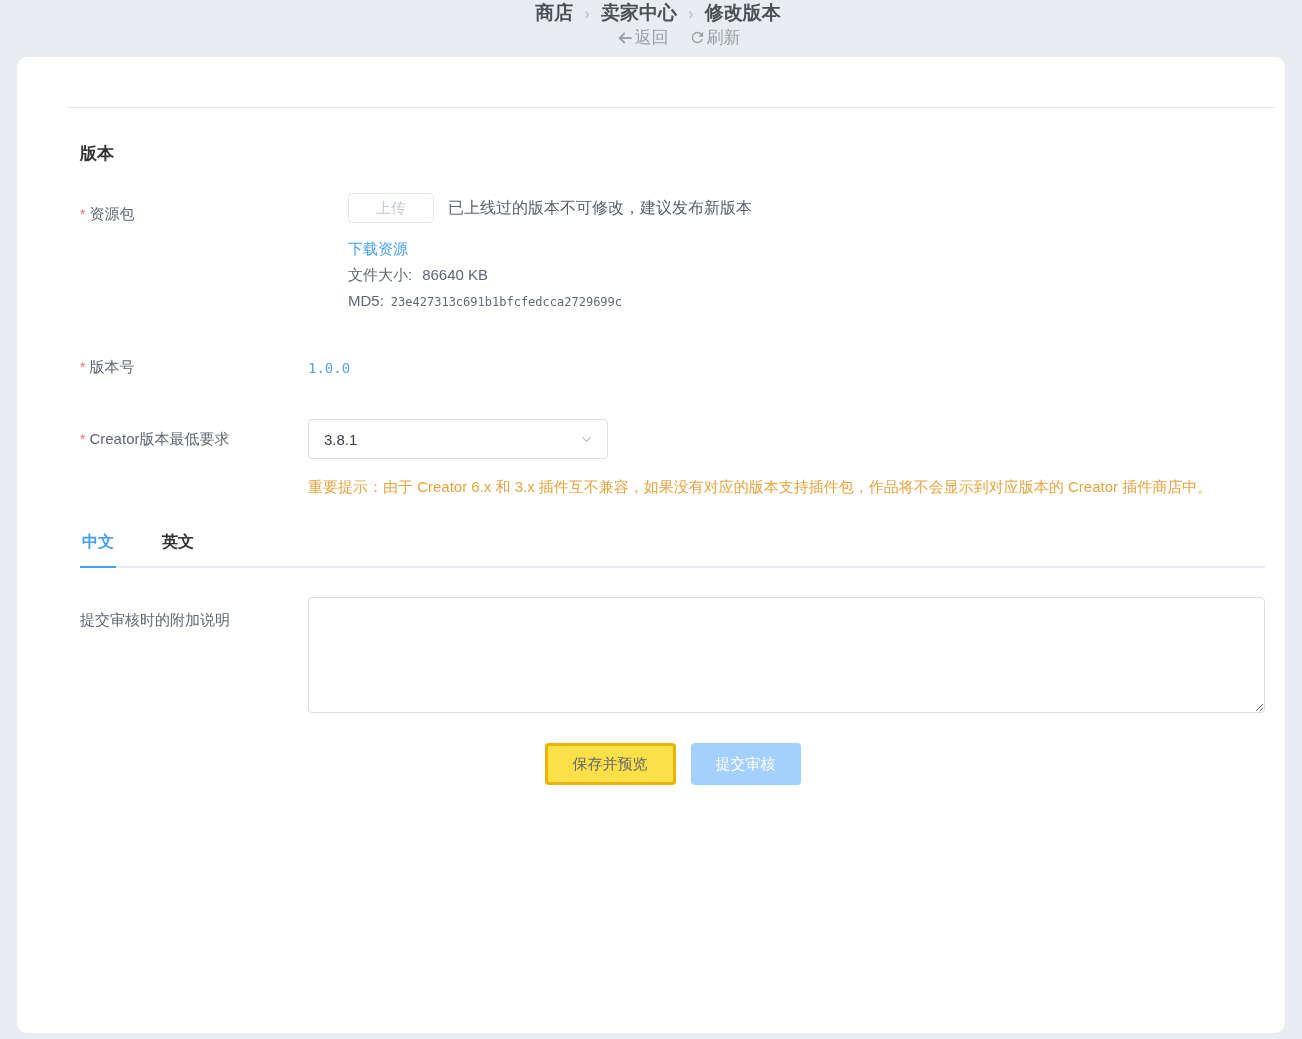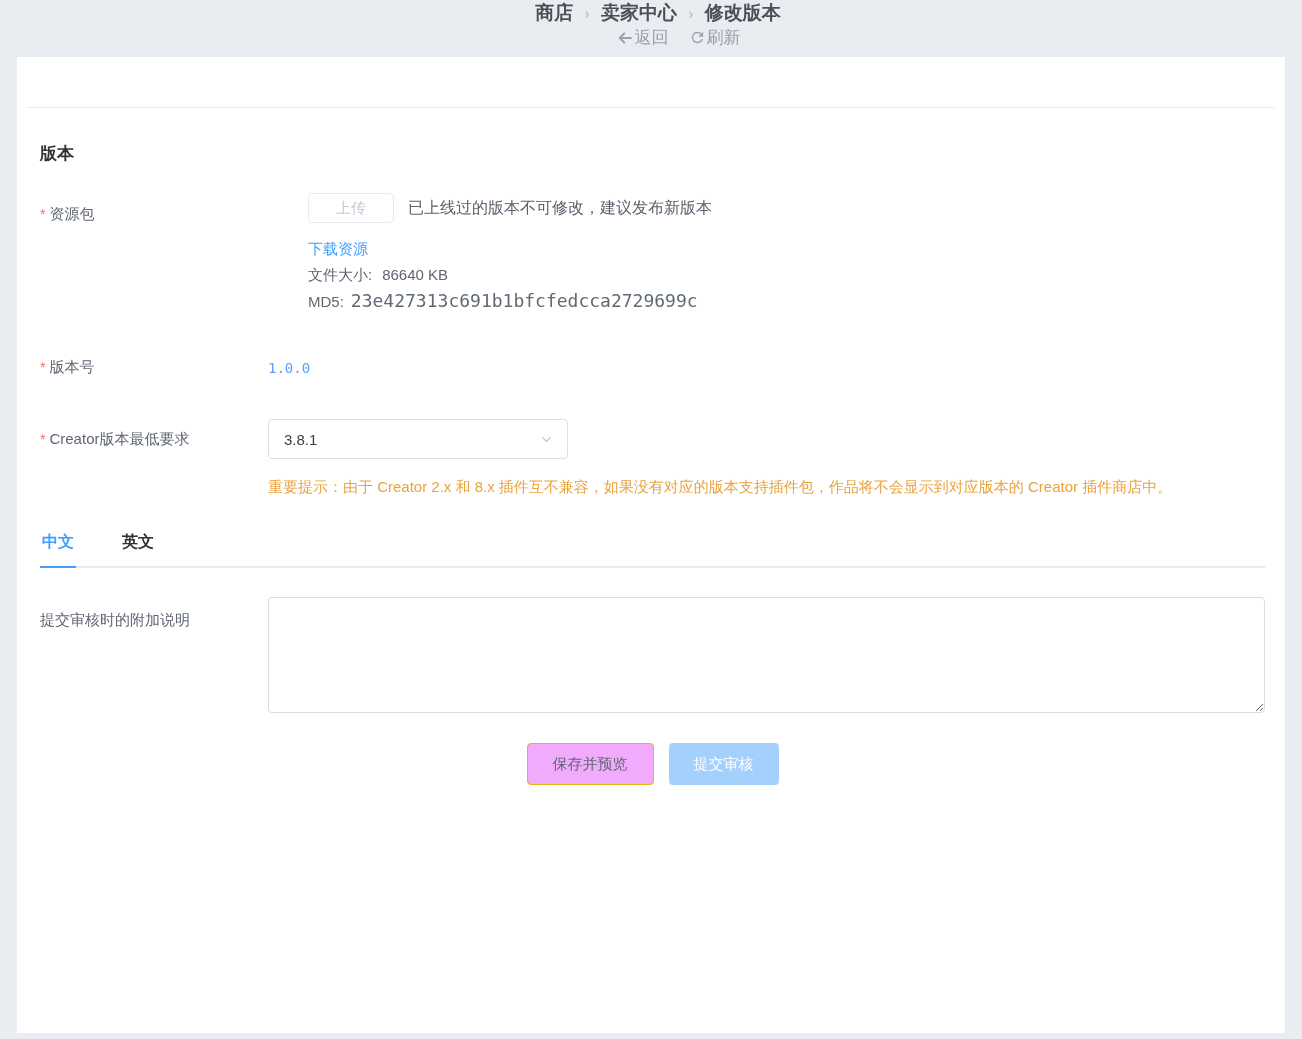--- a/index.html
+++ b/index.html
@@ -17,21 +17,21 @@
   .crumb { font-size:19px; font-weight:600; color:#4a5056; cursor:pointer; }
   .crumb.current { cursor:default; }
   .crumb-sep { margin:0 11px; color:#c3c9d2; font-size:17px; font-weight:700; padding-top:2px; }
   .nav-actions { margin-left:40px; display:flex; align-items:center; gap:20px; }
   .nav-btn { display:flex; align-items:center; gap:1px; color:#979ea8; font-size:17px; cursor:pointer; }
   .nav-btn svg { display:block; }
 
   
   .card {
     position:absolute; left:17px; top:57px; right:17px; bottom:6px;
-    background:#ffffff; border-radius:0;
+    background:#ffffff; border-radius:10px;padding-left:40px;
   }
   .card-header { height:51px; border-bottom:1px solid #e6e9f0; margin:0 10px 0 11px; }
   .card-body { padding:0 20px 0 23px; }
 
   .section-title { margin-top:33px; font-size:17px; font-weight:700; color:#303133; line-height:26px; }
 
   
   .form-row { display:flex; align-items:flex-start; }
   .label-col { width:228px; flex:none; font-size:15px; color:#5f6672; line-height:20px; }
   .control-col { flex:1; min-width:0; }
@@ -44,21 +44,21 @@
     height:30px; padding:0 27px; background:#fff; border:1px solid #e6e9f0;
     border-radius:4px; color:#c3c9d4; font-size:15px; cursor:not-allowed;
     font-family:inherit;
   }
   .upload-hint { margin-left:14px; font-size:16px; color:#5a616d; }
   .meta { margin-top:13px; }
   .download-link { color:#409eff; font-size:15px; line-height:26px; cursor:pointer; display:inline-block; }
   .meta-line { font-size:15px; color:#5f6672; line-height:26px; }
   .meta-line .val { margin-left:10px; }
   .mono { font-family:"DejaVu Sans Mono","Liberation Mono",monospace; }
-  .md5-val { font-size:18px; margin-left:7px; color:#606a75;text-align:right; }
+  .md5-val { font-size:12px; margin-left:7px; color:#606a75;text-align:right; }
 
   .row-version { margin-top:42px;align-items:flex-end; }
   .version-val { font-family:"DejaVu Sans Mono","Liberation Mono",monospace; font-size:14px; color:#54a2f8; padding-top:2px; display:inline-block; }
 
   .row-creator { margin-top:42px; }
   .row-creator .label-col { padding-top:10px; }
   .select-box {
     width:300px; height:40px; border:1px solid #dcdfe6; border-radius:4px;
     display:flex; align-items:center; justify-content:space-between;
     padding:0 13px 0 15px; background:#fff; cursor:pointer;
@@ -80,21 +80,21 @@
     padding:9px 15px; font-size:15px; line-height:28px; color:#5f6672;
     font-family:"Liberation Sans","DejaVu Sans",sans-serif;
     resize:vertical; outline:none; background:#fff; display:block;
   }
   .ta-notes { height:170px; }
   .ta-extra { height:116px; }
 
   
   .actions { margin-top:30px; display:flex; justify-content:center; gap:15px; }
   .btn { height:42px; border-radius:4px; font-size:15px; cursor:pointer; font-family:inherit; }
-  .btn-plain { background:#f0abfc; border:1px solid #eab308; color:#5f6672; padding:0 25px; }
+  .btn-plain { background:#fde047; border:3px solid #eab308; color:#5f6672; padding:0 25px; }
   .btn-primary { background:#a3d0fd; border:none; color:#ffffff; padding:0 25px; }
   .icon-gray { color:#9aa1ab; }
   .chev { color:#c0c4cc; }
 </style>
 </head>
 <body>
 
 <div class="topbar">
   <div class="crumbs">
     <span class="crumb">商店</span>
@@ -160,21 +160,21 @@
       <div class="label-col">
         <span class="req">*</span><span>Creator版本最低要求</span>
       </div>
       <div class="control-col">
         <div class="select-box">
           <span class="select-value">3.8.1</span>
           <svg class="chev" width="15" height="15" viewBox="0 0 24 24" fill="none" stroke="currentColor" stroke-width="2.2" stroke-linecap="round" stroke-linejoin="round">
               <path d="M6 9l6 6 6-6"></path>
             </svg>
         </div>
-        <div class="warning">重要提示：由于 Creator 2.x 和 8.x 插件互不兼容，如果没有对应的版本支持插件包，作品将不会显示到对应版本的 Creator 插件商店中。</div>
+        <div class="warning">重要提示：由于 Creator 6.x 和 3.x 插件互不兼容，如果没有对应的版本支持插件包，作品将不会显示到对应版本的 Creator 插件商店中。</div>
       </div>
     </div>
 
     <div class="tabs">
       <div class="tab active">中文</div>
       <div class="tab">英文</div>
     </div>
 
 
     <div class="form-row row-extra">

